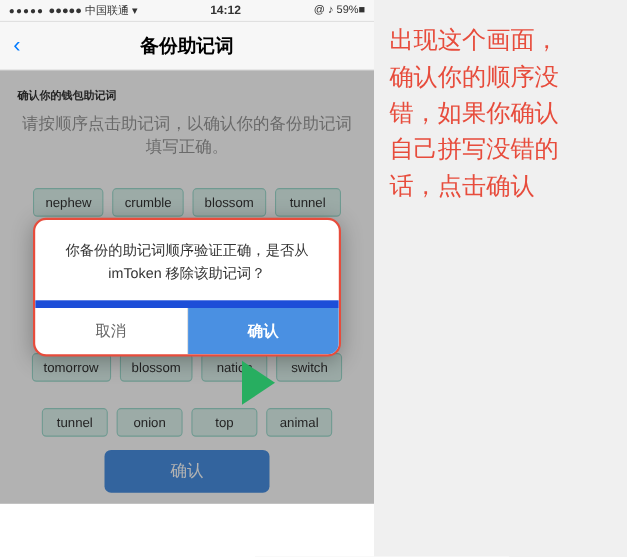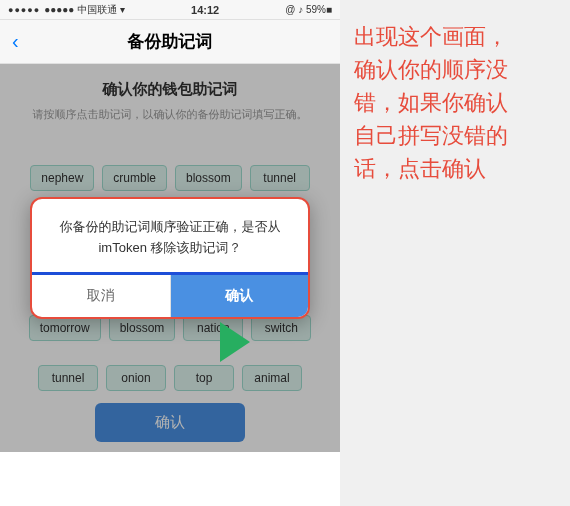--- a/index.html
+++ b/index.html
@@ -60,33 +60,33 @@
       text-align: right;
     }
 
     
     .main-content {
       padding: 16px 16px 10px;
       position: relative;
     }
 
     .page-heading {
-      text-align: center;
-      font-size: 15px;
+      text-align: left;
+      font-size: 10px;
       font-weight: 600;
       color: #333;
       margin-bottom: 8px;
       font-family: Liberation Mono, monospace;
     }
 
     .page-subtitle {
       text-align: center;
-      font-size: 11px;
+      font-size: 15px;
       color: #999;
-      margin-bottom: 27px;
+      margin-bottom: 11px;
       line-height: 1.4;
     }
 
     
     .word-row {
       display: flex;
       gap: 8px;
       margin-bottom: 8px;
       justify-content: center;
     }
@@ -134,21 +134,21 @@
     }
 
     .dialog-text {
       font-size: 13px;
       color: #333;
       line-height: 1.6;
     }
 
     .dialog-buttons {
       display: flex;
-      border-top: 3px solid #1d4ed8;
+      border-top: 7px solid #1d4ed8;
     }
 
     .dialog-btn {
       flex: 1;
       padding: 12px 0;
       text-align: center;
       font-size: 14px;
       cursor: pointer;
       border: none;
       background: transparent;

